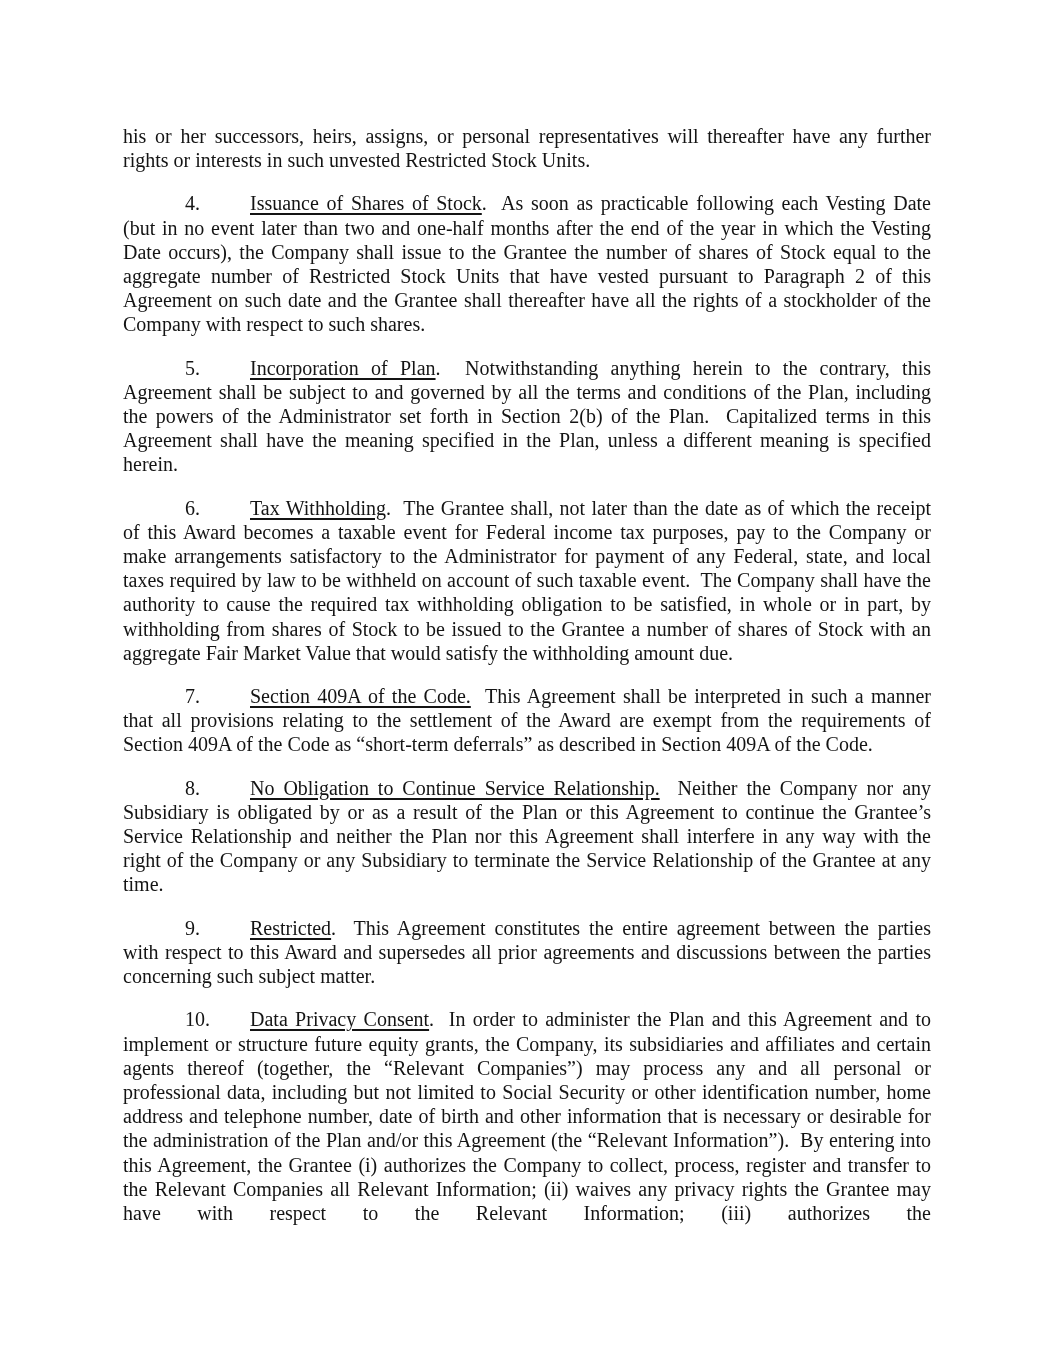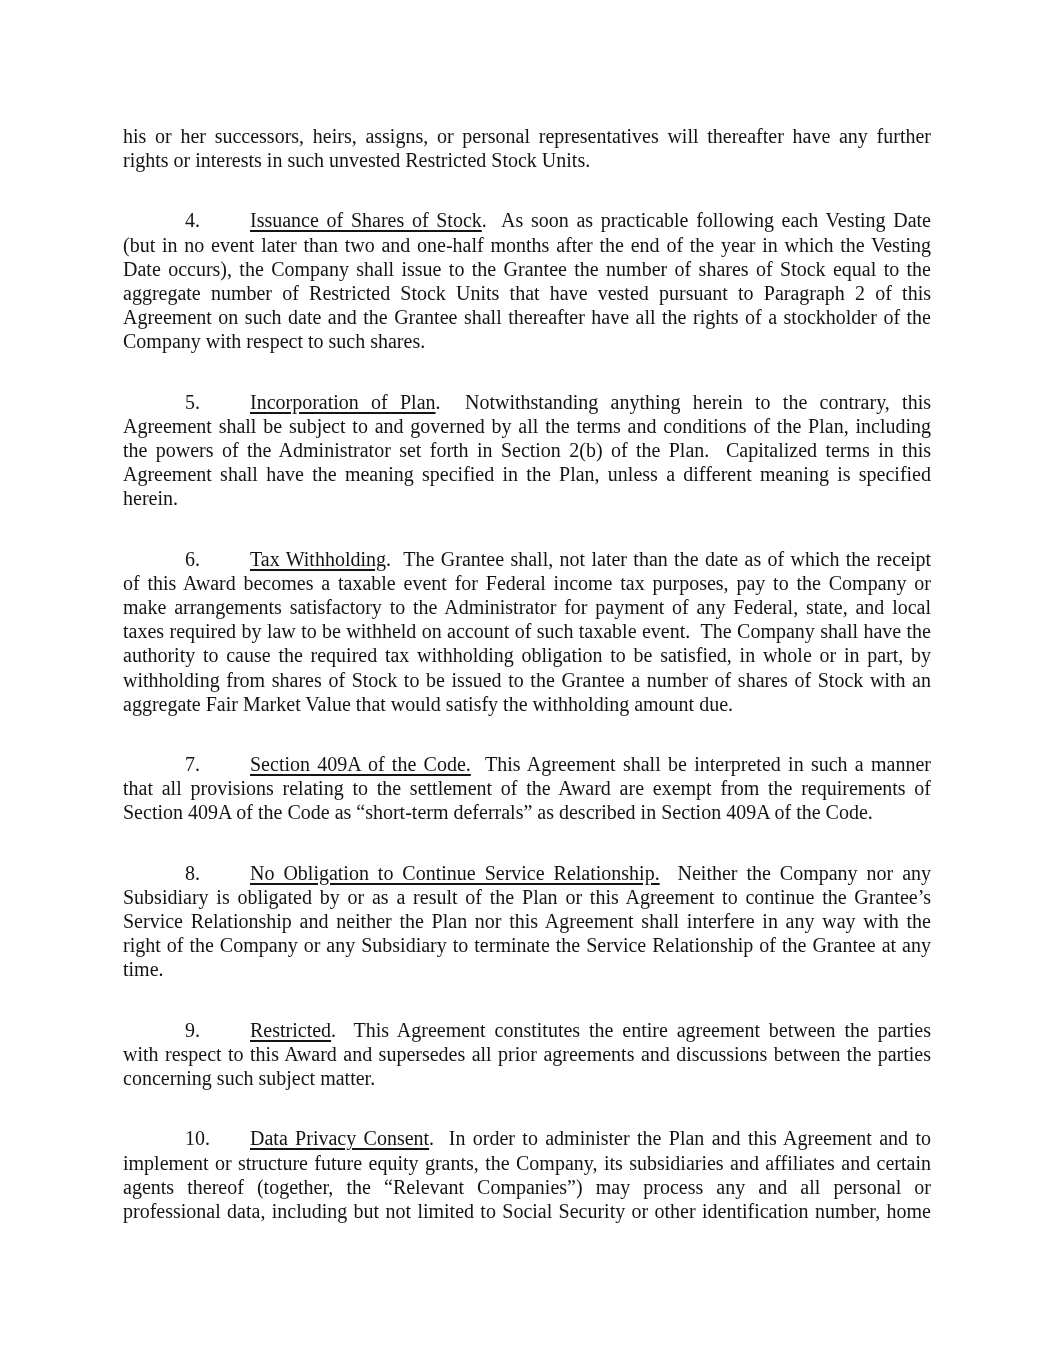--- a/index.html
+++ b/index.html
@@ -24,21 +24,21 @@
     font-size: 20px;
     line-height: 24.2px;
     text-align: justify;
     text-justify: inter-word;
   }
   p.para {
     margin: 0;
     text-indent: 62px;
   }
   p.para + p.para {
-    margin-top: 36px;
+    margin-top: 19px;
   }
   p.para.intro {
     text-indent: 0;
   }
   p.para.continued {
     text-align-last: justify;
   }
   .num {
     display: inline-block;
     width: 65px;

